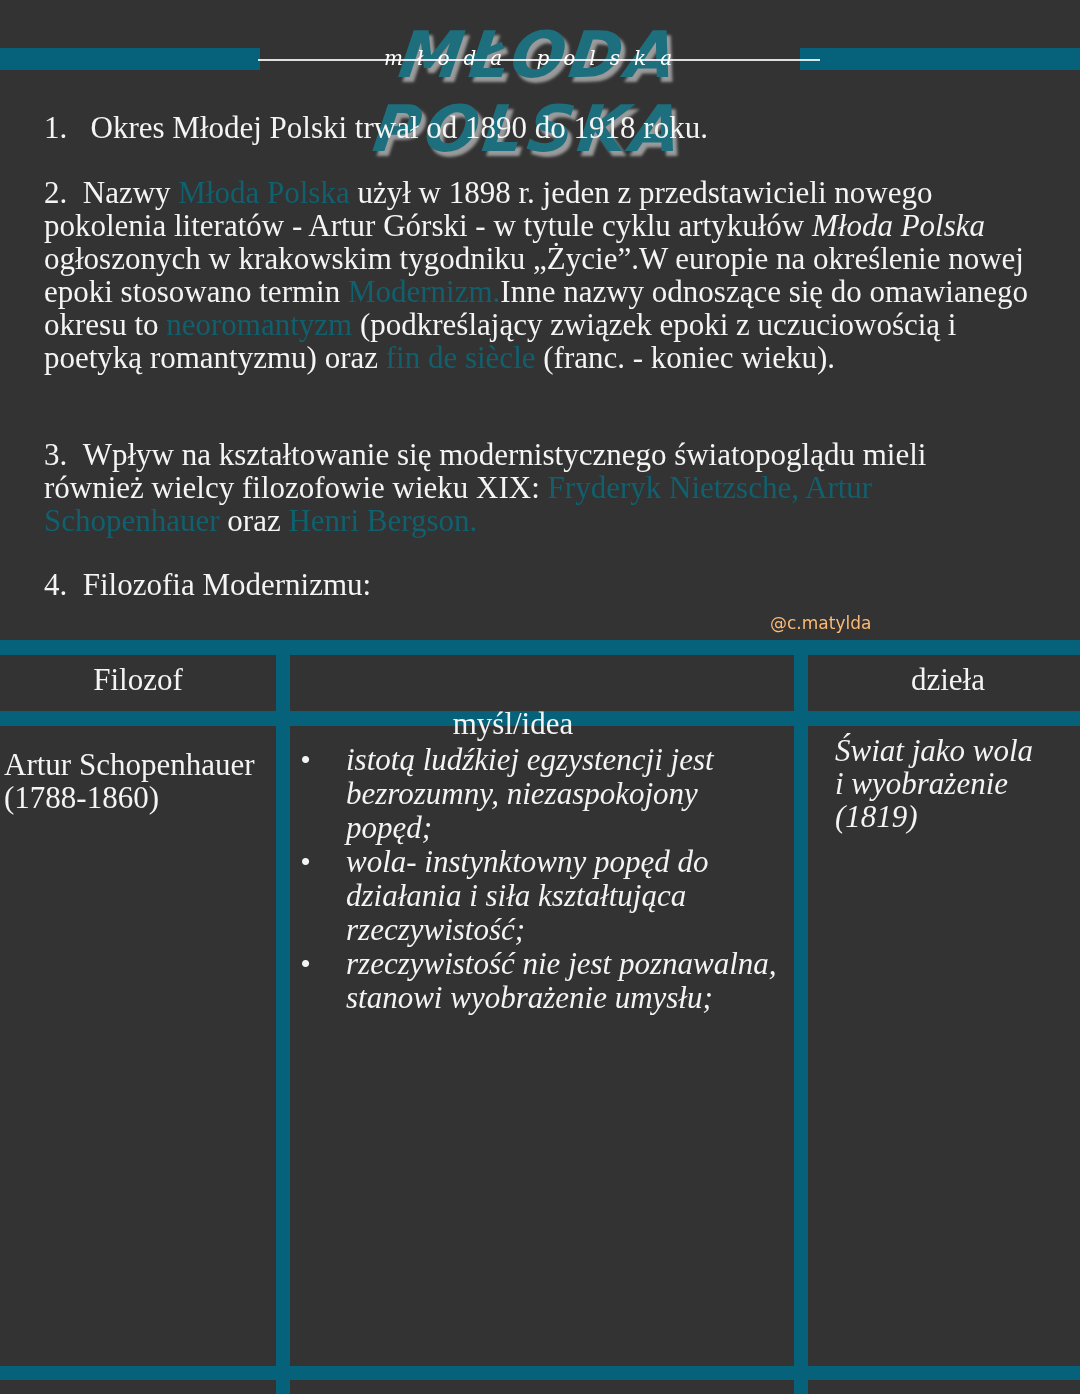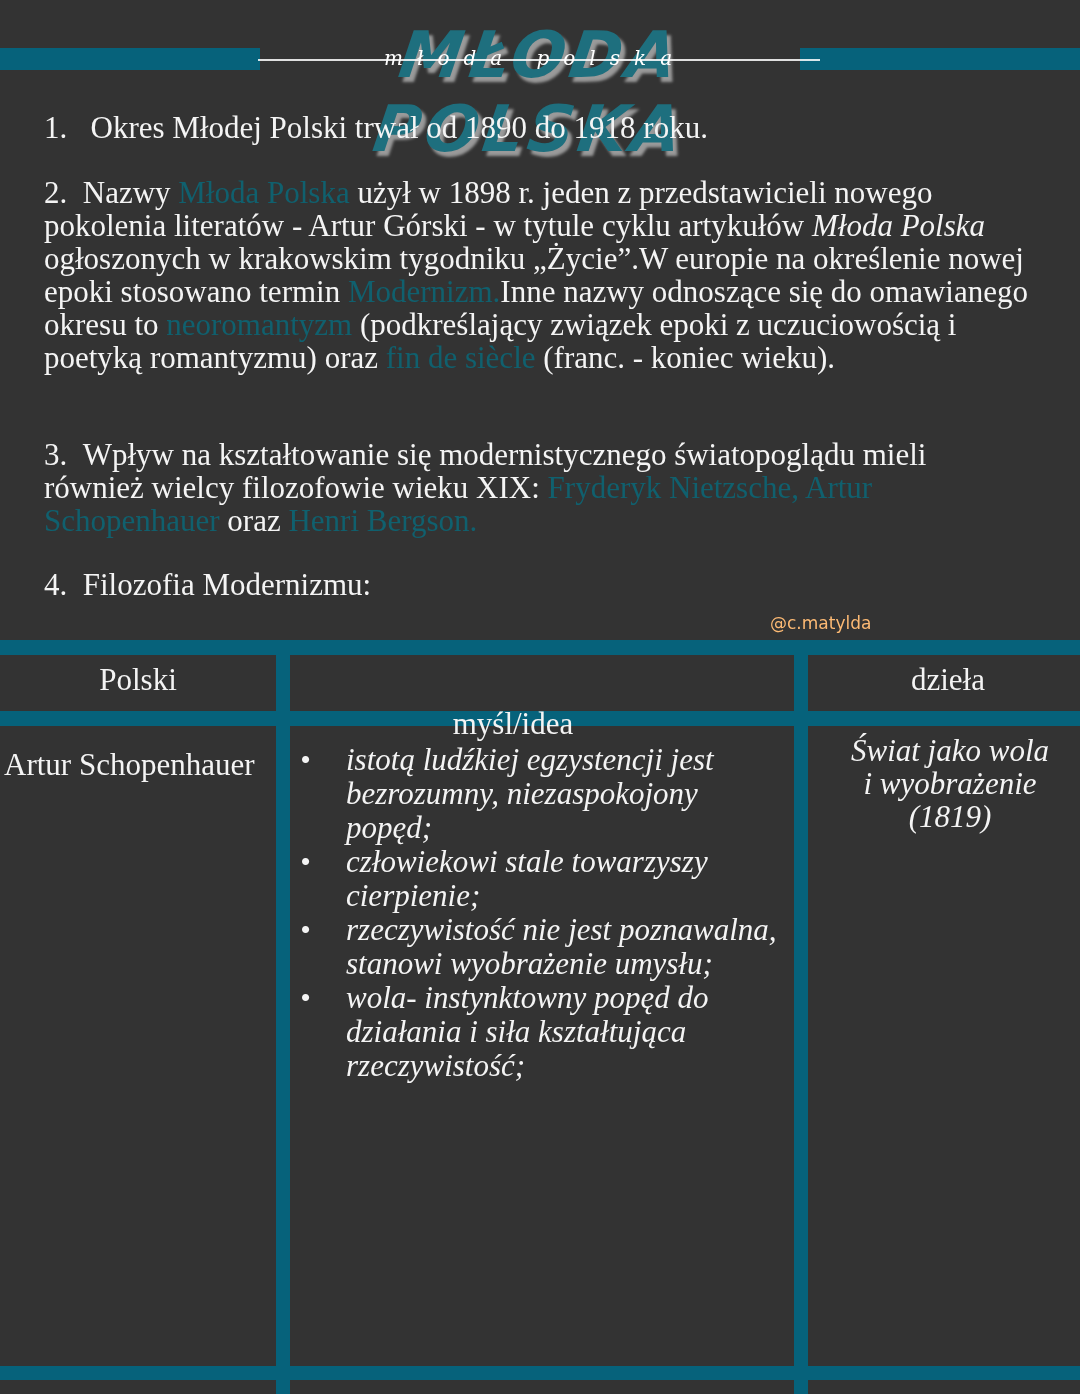--- a/index.html
+++ b/index.html
@@ -47,21 +47,21 @@
     position: absolute; left: 300px; top: 743px; width: 480px;
     margin: 0; padding: 0; list-style: none;
     font-size: 31px; line-height: 34px;
   }
   ul.ideas li { position: relative; padding-left: 46px; font-style: italic; }
   ul.ideas li::before {
     content: "•"; position: absolute; left: 0; top: 0; font-size: 30px;
   }
   .works {
     position: absolute; left: 835px; top: 734px; width: 230px;
-    font-size: 31px; line-height: 33px; font-style: italic; text-align: center;
+    font-size: 31px; line-height: 33px; font-style: italic;
   }
 </style>
 </head>
 <body>
 
 <div class="teal-bar" style="left:0; top:48px; width:260px; height:22px;"></div>
 <div class="teal-bar" style="left:800px; top:48px; width:280px; height:22px;"></div>
 <div class="title-wrap">
   <div class="title-big">MŁODA POLSKA</div>
   <div class="title-script-line"></div>
@@ -87,33 +87,33 @@
 
 <div class="watermark">@c.matylda</div>
 
 <div>
   <div class="teal-bar" style="left:0; top:640px; width:1080px; height:15px;"></div>
   <div class="teal-bar" style="left:0; top:711px; width:1080px; height:15px;"></div>
   <div class="teal-bar" style="left:0; top:1366px; width:1080px; height:14px;"></div>
   <div class="teal-bar" style="left:276px; top:640px; width:14px; height:754px;"></div>
   <div class="teal-bar" style="left:794px; top:640px; width:14px; height:754px;"></div>
 
-  <div class="th" style="left:0; width:276px;">Polski</div>
+  <div class="th" style="left:0; width:276px;">Filozof</div>
   <div class="th" style="left:290px; width:446px;margin-top:44px;">myśl/idea</div>
   <div class="th" style="left:808px; width:266px;margin-left:7px;">dzieła</div>
 
   <div class="cell-text" style="left:4px; top:748px; width:272px;">
     <div>Artur Schopenhauer</div>
+    <div>(1788-1860)</div>
   </div>
 
   <ul class="ideas">
     <li>istotą ludźkiej egzystencji jest bezrozumny, niezaspokojony popęd;</li>
-    <li>człowiekowi stale towarzyszy cierpienie;</li>
+    <li>wola- instynktowny popęd do działania i siła kształtująca rzeczywistość;</li>
     <li>rzeczywistość nie jest poznawalna, stanowi wyobrażenie umysłu;</li>
-    <li>wola- instynktowny popęd do działania i siła kształtująca rzeczywistość;</li>
   </ul>
 
   <div class="works">
     <div>Świat jako wola</div>
     <div>i wyobrażenie</div>
     <div>(1819)</div>
   </div>
 </div>
 
 </body></html>

